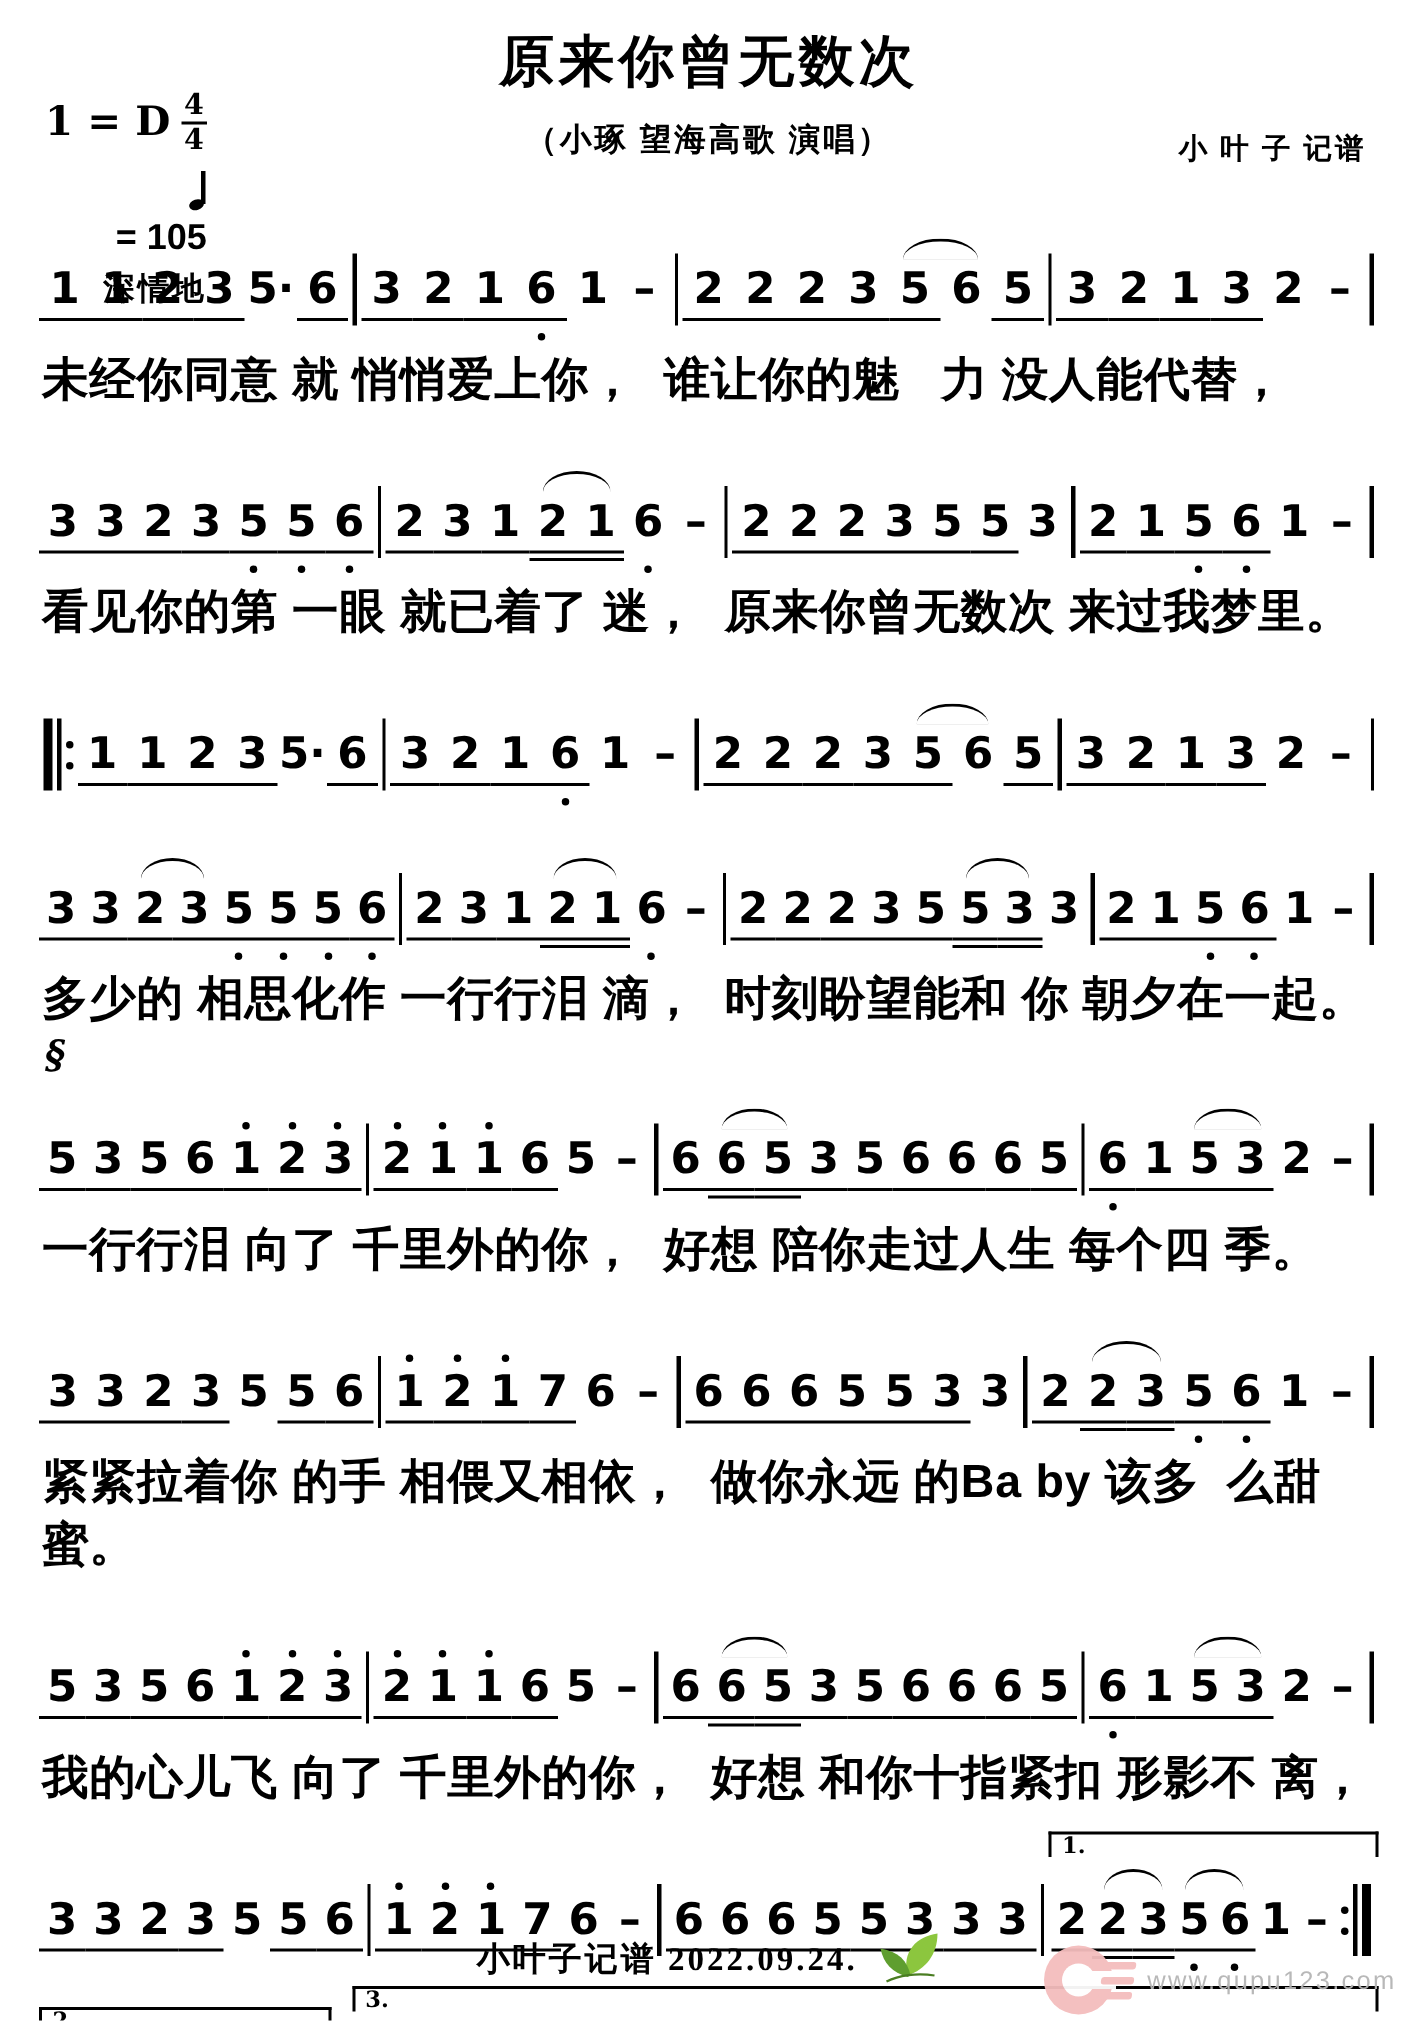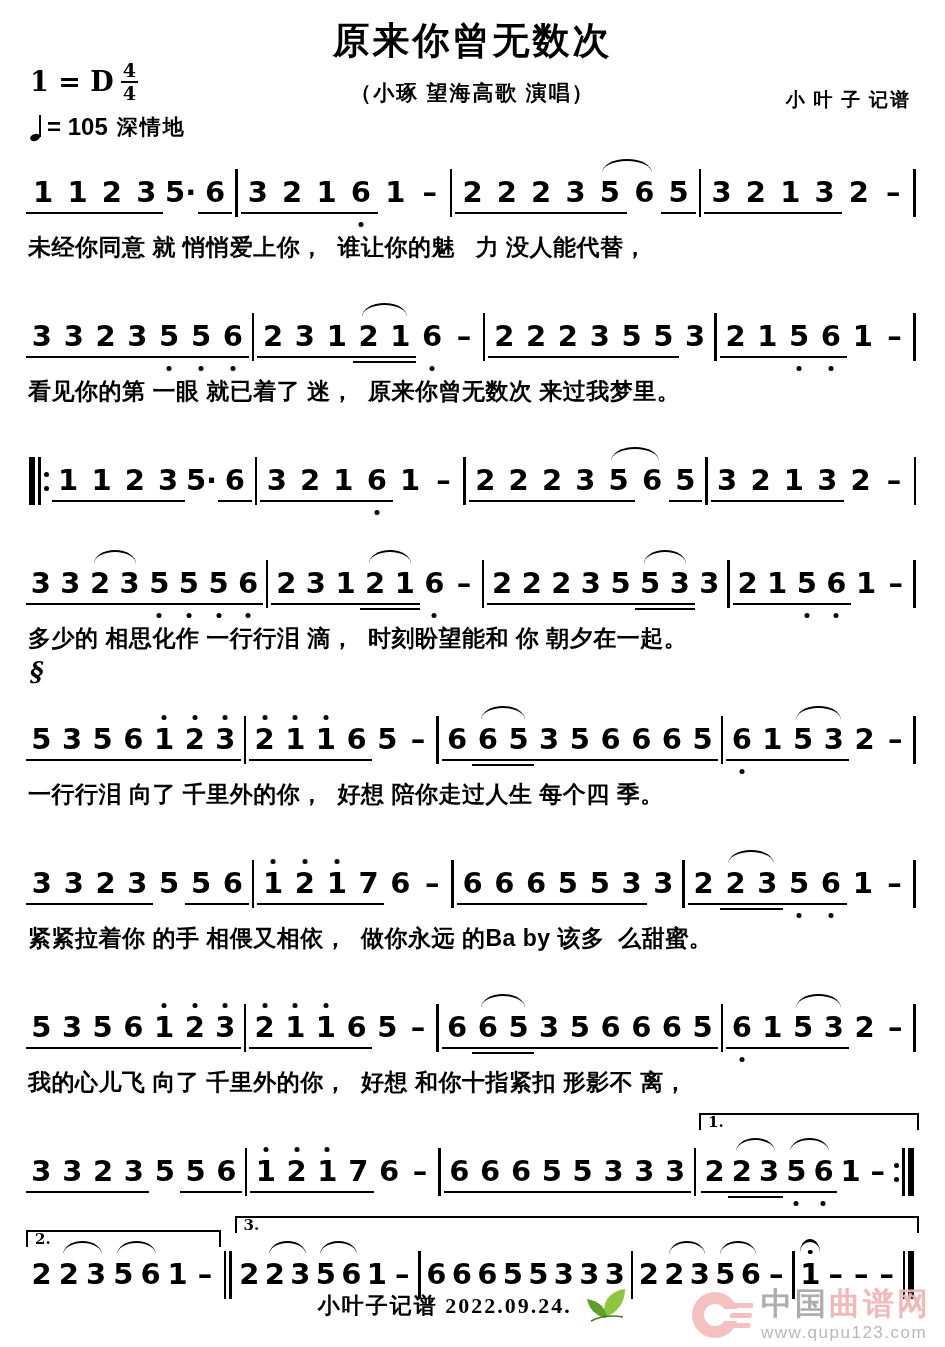--- a/index.html
+++ b/index.html
@@ -11,21 +11,21 @@
   .title{text-align:center;padding-top:16px;font-size:37px;font-weight:bold;letter-spacing:3px;}
   .subtitle{text-align:center;margin-top:13px;font-size:21px;font-weight:bold;
             font-family:"Liberation Serif",serif;letter-spacing:2px;}
   .credits{position:absolute;top:80px;right:34px;text-align:right;font-size:19px;font-weight:bold;
            font-family:"Liberation Serif",serif;line-height:2.1;letter-spacing:2px;}
   .keyblock{position:absolute;top:60px;left:30px;}
   .key-line{display:flex;align-items:center;gap:7px;font-size:27px;font-weight:bold;
             font-family:"DejaVu Serif",serif;}
   .frac{display:inline-flex;flex-direction:column;align-items:center;font-size:19px;line-height:1.1;font-weight:bold;}
   .frac .num{border-bottom:2px solid #000;padding:0 2px;}
-  .tempo-line{display:flex;align-items:flex-end;gap:5px;margin-top:9px;font-size:24px;font-weight:bold;}
+  .tempo-line{display:flex;align-items:flex-end;gap:5px;margin-top:9px;font-size:24px;font-weight:bold;flex-direction:column;}
   .qnote{position:relative;width:12px;height:27px;display:inline-block;}
   .qnote::before{content:"";position:absolute;bottom:0;left:0;width:10px;height:7px;background:#000;
                  border-radius:50%;transform:rotate(-18deg);}
   .qnote::after{content:"";position:absolute;right:1px;bottom:4px;width:2.5px;height:22px;background:#000;}
   .expr{font-size:21px;font-weight:bold;margin-left:4px;letter-spacing:2px;}
 
   
   #systems{margin:26px 26px 0 26px;}
   .system{position:relative;margin-bottom:5px;}
   .system.has-segno{margin-top:26px;}
@@ -48,21 +48,21 @@
   .barwrap{flex:0 0 auto;display:flex;align-items:flex-end;gap:3px;height:84px;padding:0 3px 14px 3px;}
   .bl{display:block;height:48px;background:#000;}
   .bl.thin{width:2.5px;} .bl.thick{width:6px;}
   .bdots{display:flex;flex-direction:column;justify-content:center;gap:9px;height:48px;}
   .bdots b{width:5px;height:5px;border-radius:50%;background:#000;display:block;}
   .volta{position:relative;display:flex;align-items:flex-end;min-width:0;padding:0 2px;}
   .volta::before{content:"";position:absolute;left:0;right:0;top:1px;height:15px;
                  border-top:2.2px solid #000;border-left:2.2px solid #000;}
   .volta.closed::before{border-right:2.2px solid #000;}
   .vlabel{position:absolute;top:1px;left:9px;font:bold 15px "DejaVu Serif",serif;z-index:2;}
-  .lyric{margin:1px 0 14px 2px;font-size:23px;font-weight:bold;letter-spacing:0.5px;white-space:pre-wrap;}
+  .lyric{margin:1px 0 14px 2px;font-size:31px;font-weight:bold;letter-spacing:0.5px;white-space:pre-wrap;}
 
   
   .footer{position:absolute;left:0;right:0;bottom:24px;text-align:center;
           font:bold 22px "Liberation Serif",serif;letter-spacing:2px;}
   .leaf{vertical-align:-10px;margin-left:2px;}
   .qlogo{position:absolute;right:14px;bottom:4px;display:flex;align-items:center;opacity:0.95;}
   .qc{position:relative;width:46px;height:46px;border-radius:50%;background:#f4bdbd;flex:0 0 auto;}
   .qc::before{content:"";position:absolute;inset:12px;background:#fff;border-radius:50%;}
   .qc::after{content:"";position:absolute;top:17px;right:-2px;width:17px;height:12px;background:#fff;}
   .qe{display:flex;flex-direction:column;gap:5px;margin-left:-8px;transform:skewX(-8deg);flex:0 0 auto;}
@@ -1582,20 +1582,17 @@
   </div>
 
   <div class="qlogo">
     <div class="qc"></div>
     <div class="qe">
         <i></i>
         <i></i>
         <i></i>
       </div>
     <div class="qtext">
-      <div class="qname">
-        <span class="g">中国</span><span class="p">曲谱网</span>
-      </div>
       <div class="qurl">www.qupu123.com</div>
     </div>
   </div>
 
 </div>
 
 </body></html>

